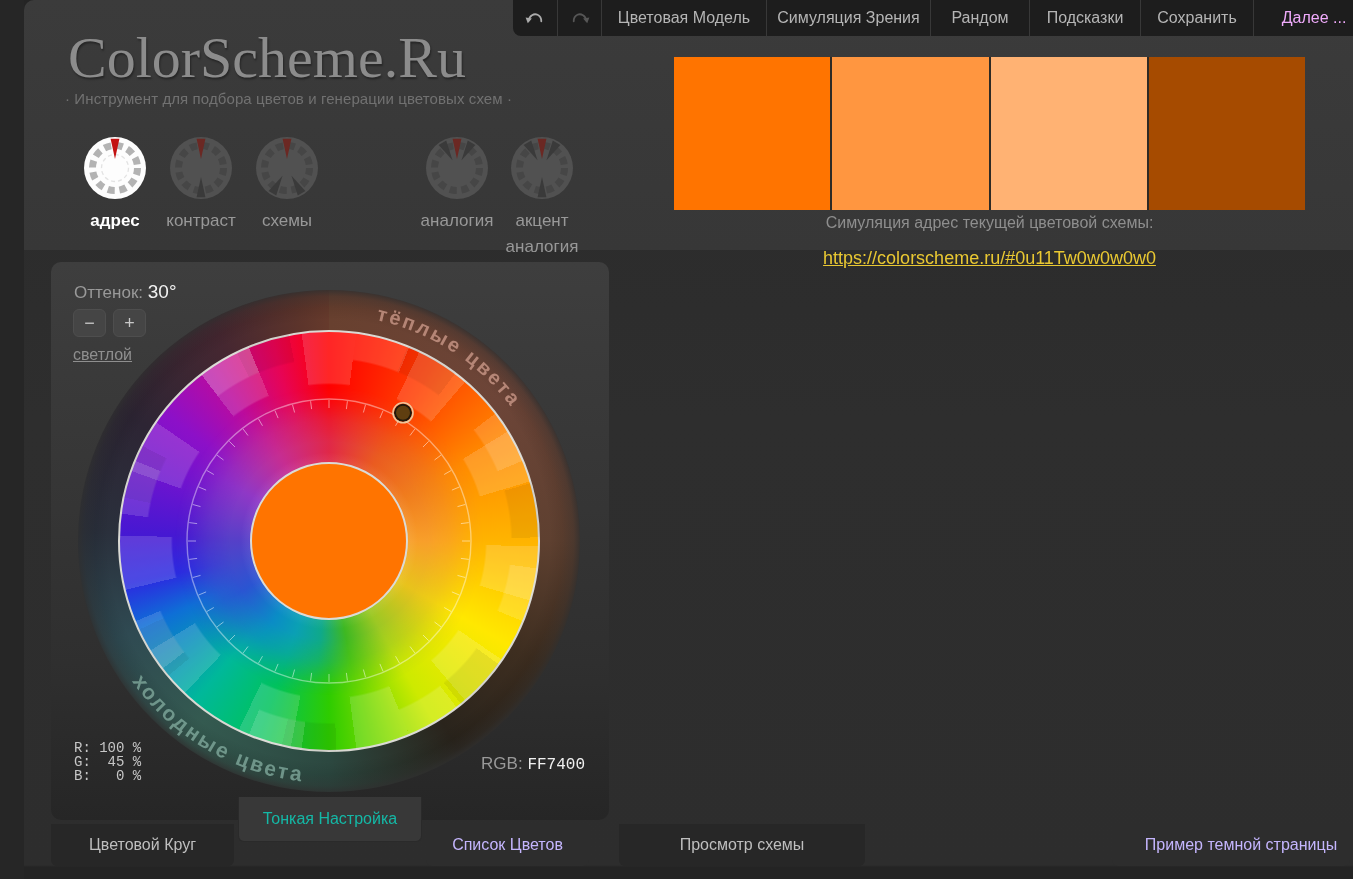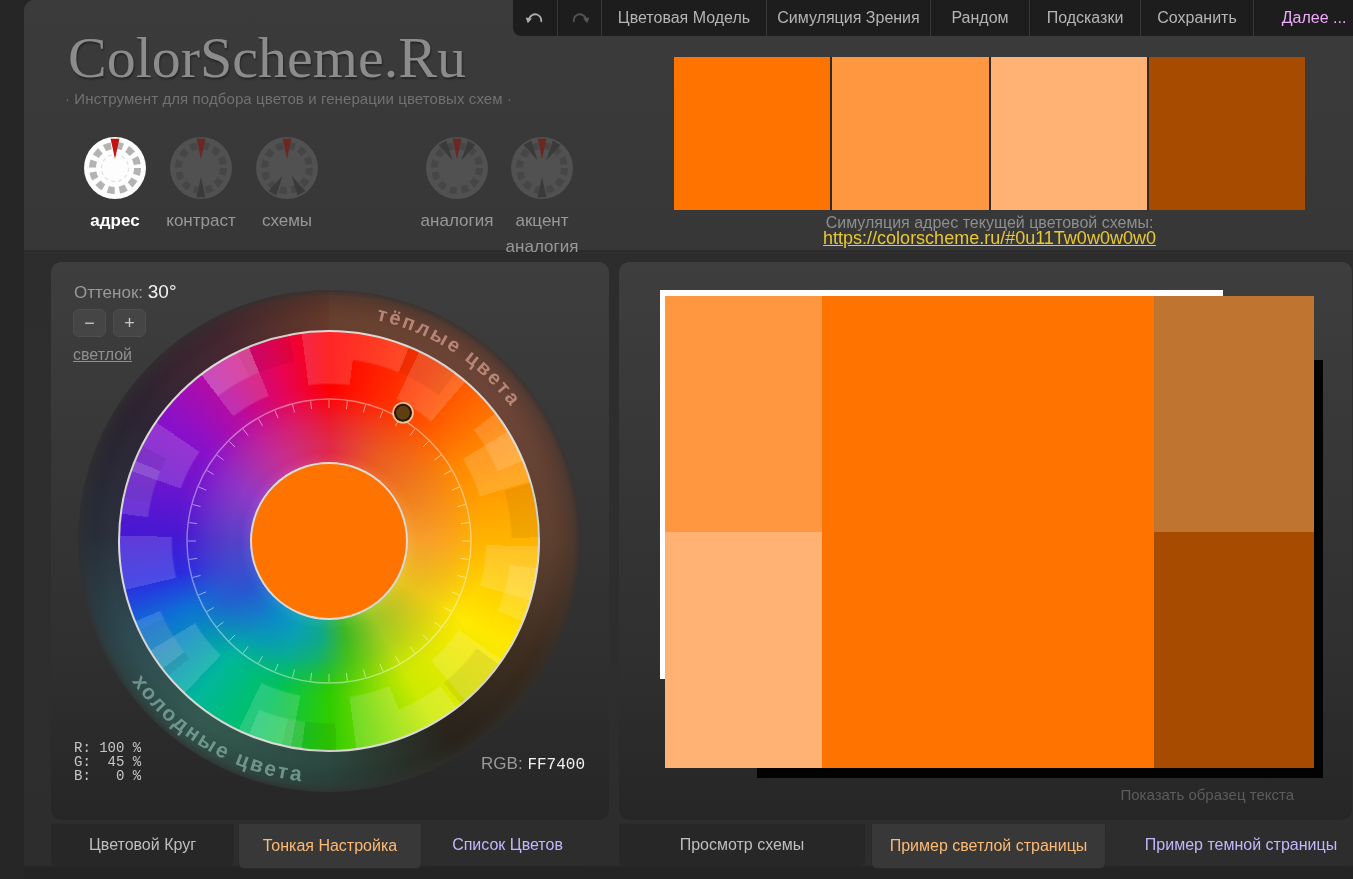--- a/index.html
+++ b/index.html
@@ -11,21 +11,21 @@
 .menubar .mi { height:36px; display:flex; align-items:center; justify-content:center; border-right:1px solid #383838; }
 .menubar .mi:last-child { border-right:none; }
 .logo { position:absolute; left:44px; top:24px; font-family:"Liberation Serif", serif; font-size:58px; color:#8c8c8c; text-shadow:1px 2px 2px rgba(0,0,0,0.35); }
 .tagline { position:absolute; left:41px; top:90px; font-size:15px; color:#717171; letter-spacing:0.1px; }
 .ic { position:absolute; top:136px; width:64px; text-align:center; }
 .ilabel { position:relative; left:50%; transform:translateX(-50%); width:max-content; margin-top:4px; font-size:17px; color:#989898; text-align:center; line-height:26px; white-space:nowrap; }
 .ilabel.active { color:#fff; font-weight:bold; }
 .swatches { position:absolute; left:650px; top:57px; width:631px; height:153px; background:#2e2a25; display:flex; }
 .swatches div { height:100%; }
 .url1 { position:absolute; left:650px; top:214px; width:631px; text-align:center; font-size:16px; color:#8e8e8e; }
-.url2 { position:absolute; left:650px; top:228px; width:631px; text-align:center; font-size:18px; }
+.url2 { position:absolute; left:650px; top:248px; width:631px; text-align:center; font-size:18px; }
 .url2 span { color:#e9c832; text-decoration:underline; }
 .panel { position:absolute; top:262px; height:558px; border-radius:10px; background:linear-gradient(180deg,#3e3e3e 0%,#383838 30%,#2f2f2f 72%,#262626 100%); }
 .panel.left { left:27px; width:558px; }
 .panel.right { left:595px; width:733px; }
 .panel.sliver { left:1340px; width:13px; border-radius:10px 0 0 10px; }
 
 .hue-line { position:absolute; left:23px; top:19px; font-size:17px; color:#999; }
 .hue-line b { color:#f2f2f2; font-size:19px; font-weight:normal; }
 .btn { position:absolute; top:47px; width:33px; height:28px; background:#454545; border:1px solid #4e4e4e; border-radius:6px; color:#c8c8c8; font-size:18px; text-align:center; line-height:26px; }
 .inv { position:absolute; left:22px; top:84px; font-size:16px; color:#8f8f8f; text-decoration:underline; }
@@ -69,21 +69,21 @@
   background:
    repeating-conic-gradient(from 7.5deg, rgba(255,255,255,0.14) 0deg 15deg, rgba(255,255,255,0) 15deg 45deg),
    repeating-conic-gradient(from 22deg, rgba(0,0,0,0.06) 0deg 15deg, rgba(0,0,0,0) 15deg 52deg);
   -webkit-mask:radial-gradient(closest-side, transparent 86%, #000 87% 99%, transparent 100%);
 }
 .wsvg { position:absolute; inset:0; }
 
 .sheet { position:absolute; }
 .tab { position:absolute; height:42px; top:824px; font-size:16px; display:flex; align-items:center; justify-content:center; border-radius:0 0 6px 6px; }
 .tab.active { background:#272727; color:#bfbfbf; }
-.tab.mid { background:#383838; color:#fdba74; top:824px; height:45px; border:1px solid #2a2a2a; border-top:none; }
+.tab.mid { background:#383838; color:#14b8a6; top:797px; height:45px; border:1px solid #2a2a2a; border-top:none; }
 .tab.dim { background:#2d2d2d; color:#c4b5fd; }
 .sample-note { position:absolute; right:58px; top:524px; font-size:15px; color:#5c5c5c; }
 </style></head>
 <body>
 <div class="page">
   <div class="header-card"></div>
   <div class="menubar">
     <div class="mi" style="width:45px">
         <svg width="24" height="17" viewBox="0 0 24 17">
           <path d="M5.8 10.5 C6.2 5.5 11 3.2 14.6 4.8 C17.2 6 18.3 8.6 18.3 11.3" fill="none" stroke="#ababab" stroke-width="1.8" stroke-linecap="round"></path>
@@ -223,31 +223,20 @@
         <text font-family="Liberation Sans, sans-serif" font-size="21" font-weight="bold" letter-spacing="2.5" fill="rgba(130,170,158,0.78)"><textPath href="#arcB" startOffset="6">холодные цвета</textPath></text>
       </svg>
     </div>
     <div class="rgb-lines">R: 100 %
 G:  45 %
 B:   0 %</div>
     <div class="rgb-hex">RGB: <b>FF7400</b></div>
   </div>
 
   <div class="panel sliver"></div>
-  <div class="panel right">
-    <div class="sheet" style="left:41px;top:28px;width:563px;height:389px;background:#ffffff"></div>
-    <div class="sheet" style="left:138px;top:98px;width:566px;height:418px;background:#030303"></div>
-    <div class="sheet" style="left:46px;top:34px;width:157px;height:236px;background:#ff9640"></div>
-    <div class="sheet" style="left:46px;top:270px;width:157px;height:236px;background:#ffb273"></div>
-    <div class="sheet" style="left:203px;top:34px;width:332px;height:472px;background:#ff7400"></div>
-    <div class="sheet" style="left:535px;top:34px;width:160px;height:236px;background:#bf7430"></div>
-    <div class="sheet" style="left:535px;top:270px;width:160px;height:236px;background:#a64b00"></div>
-    <div class="sample-note">Показать образец текста</div>
-  </div>
 
   <div class="tab active" style="left:27px;width:183px">Цветовой Круг</div>
   <div class="tab mid" style="left:214px;width:184px">Тонкая Настройка</div>
   <div class="tab dim" style="left:402px;width:163px">Список Цветов</div>
   <div class="tab active" style="left:595px;width:246px">Просмотр схемы</div>
-  <div class="tab mid" style="left:847px;width:235px">Пример светлой страницы</div>
   <div class="tab dim" style="left:1088px;width:238px;padding-left:20px">Пример темной страницы</div>
   <div class="tab dim" style="left:1345px;width:8px;border-radius:0"></div>
 </div>
 
 </body></html>

